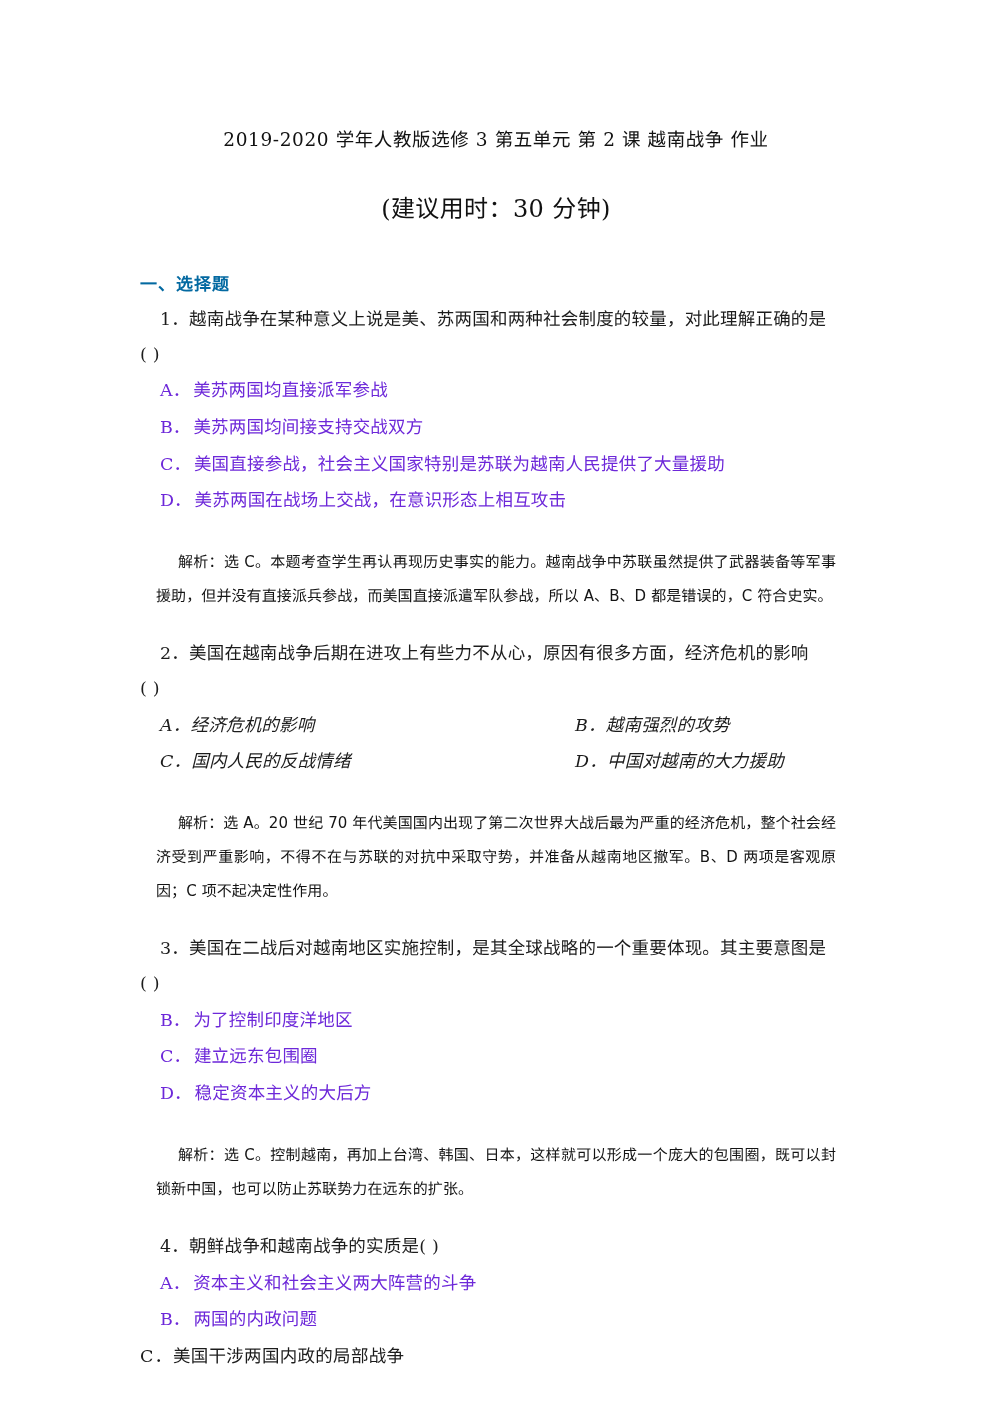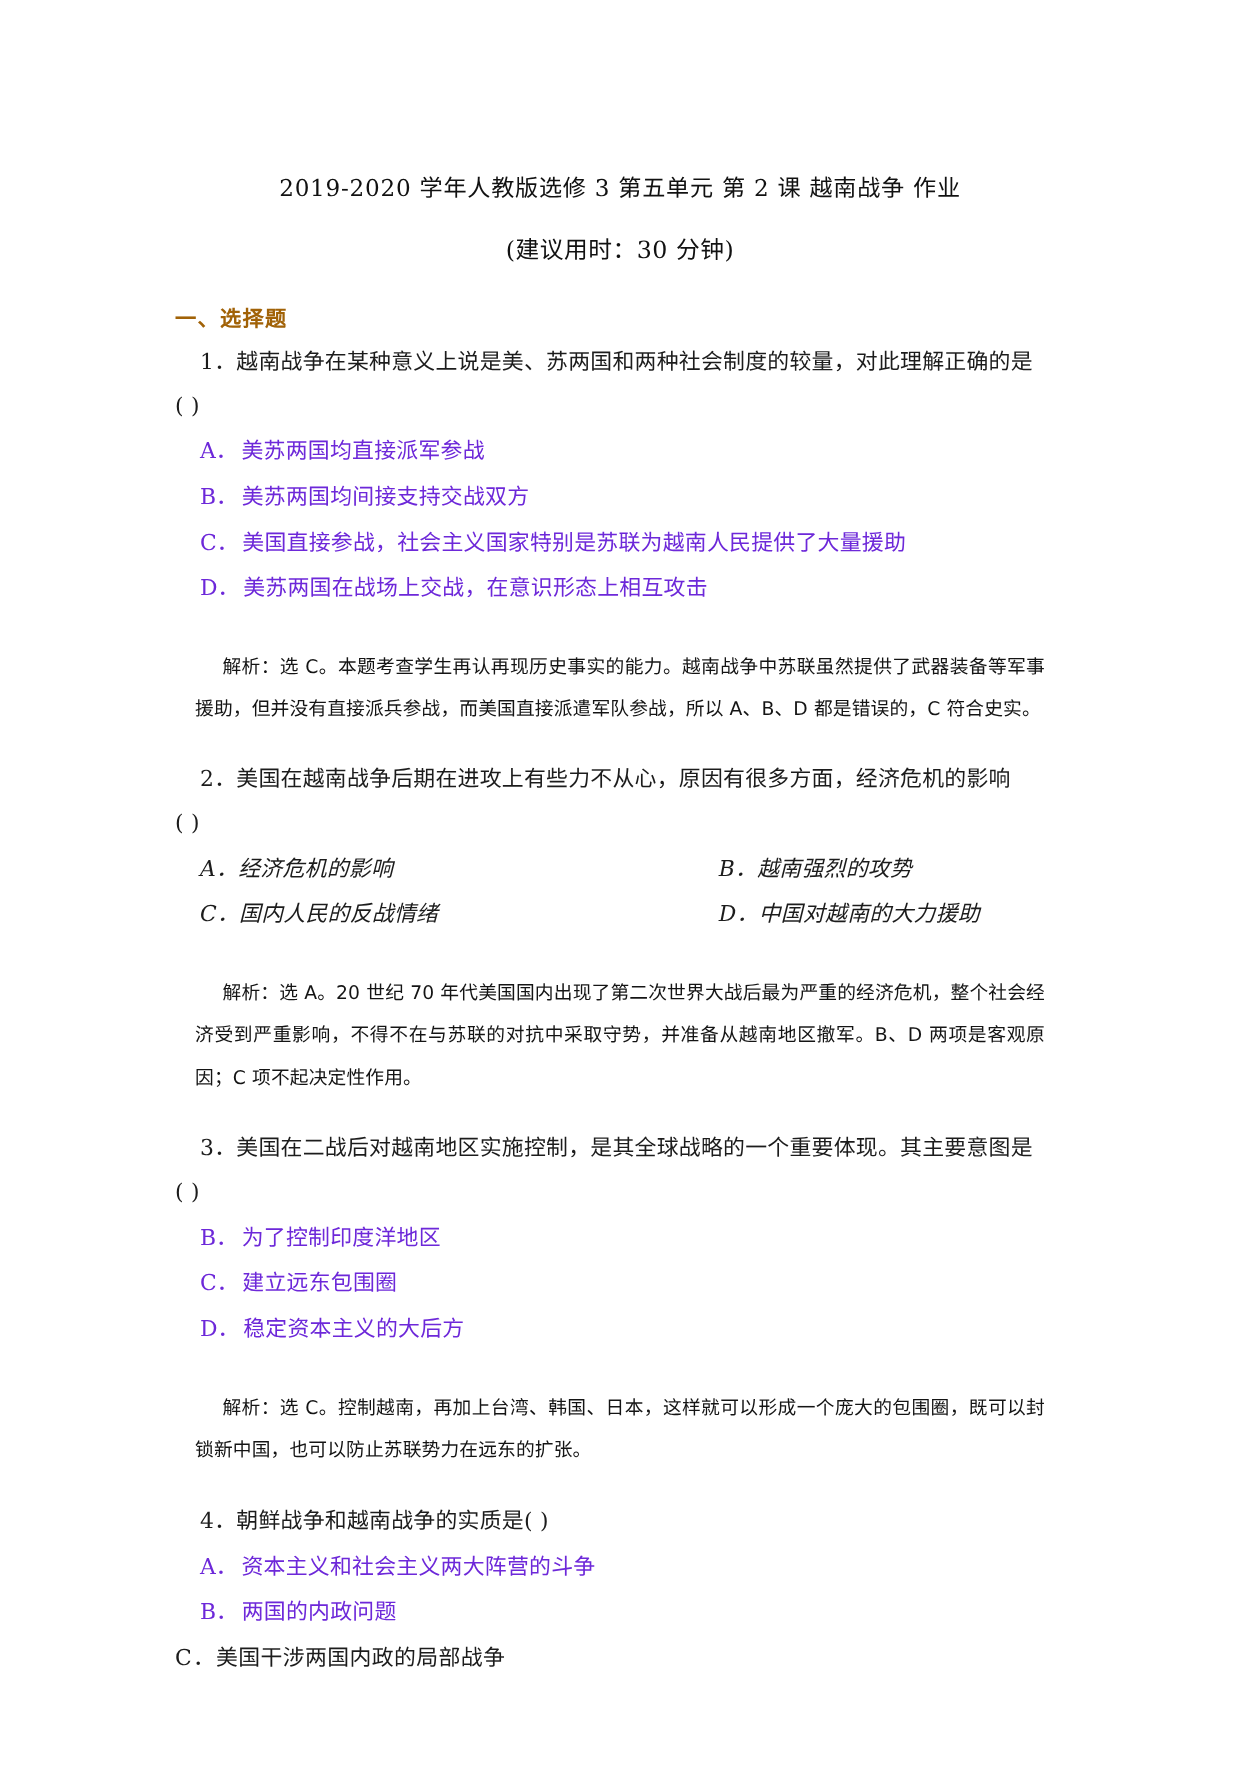--- a/index.html
+++ b/index.html
@@ -21,54 +21,54 @@
     position: relative;
     width: 1000px;
     height: 1414px;
     background: #ffffff;
     box-sizing: border-box;
   }
 
   .content {
     position: absolute;
     left: 140px;
-    top: 18px;
+    top: 7px;
     width: 712px;
   }
 
   
   .doc-title {
     margin: 0;
     padding-top: 118px;
     text-align: center;
     font-family: "DejaVu Serif", "Liberation Serif", serif;
     font-size: 18.5px;
     font-weight: 400;
     letter-spacing: 0.6px;
     color: #111;
     white-space: nowrap;
   }
   .doc-subtitle {
-    margin: 0;
+    margin: 16px;
     padding-top: 22px;
     text-align: center;
-    font-size: 19px;
+    font-size: 24px;
     font-weight: 400;
     letter-spacing: 0.4px;
     color: #111;
   }
 
   .section-heading {
     margin: 0;
     padding-top: 30px;
     font-family: "DejaVu Sans", "Liberation Sans", sans-serif;
     font-size: 17px;
     font-weight: 700;
     letter-spacing: 1px;
-    color: #a16207;
+    color: #0369a1;
   }
 
   
   .question-block {
     margin: 0;
   }
 
   .q-stem {
     margin: 0;
     padding-top: 14px;

